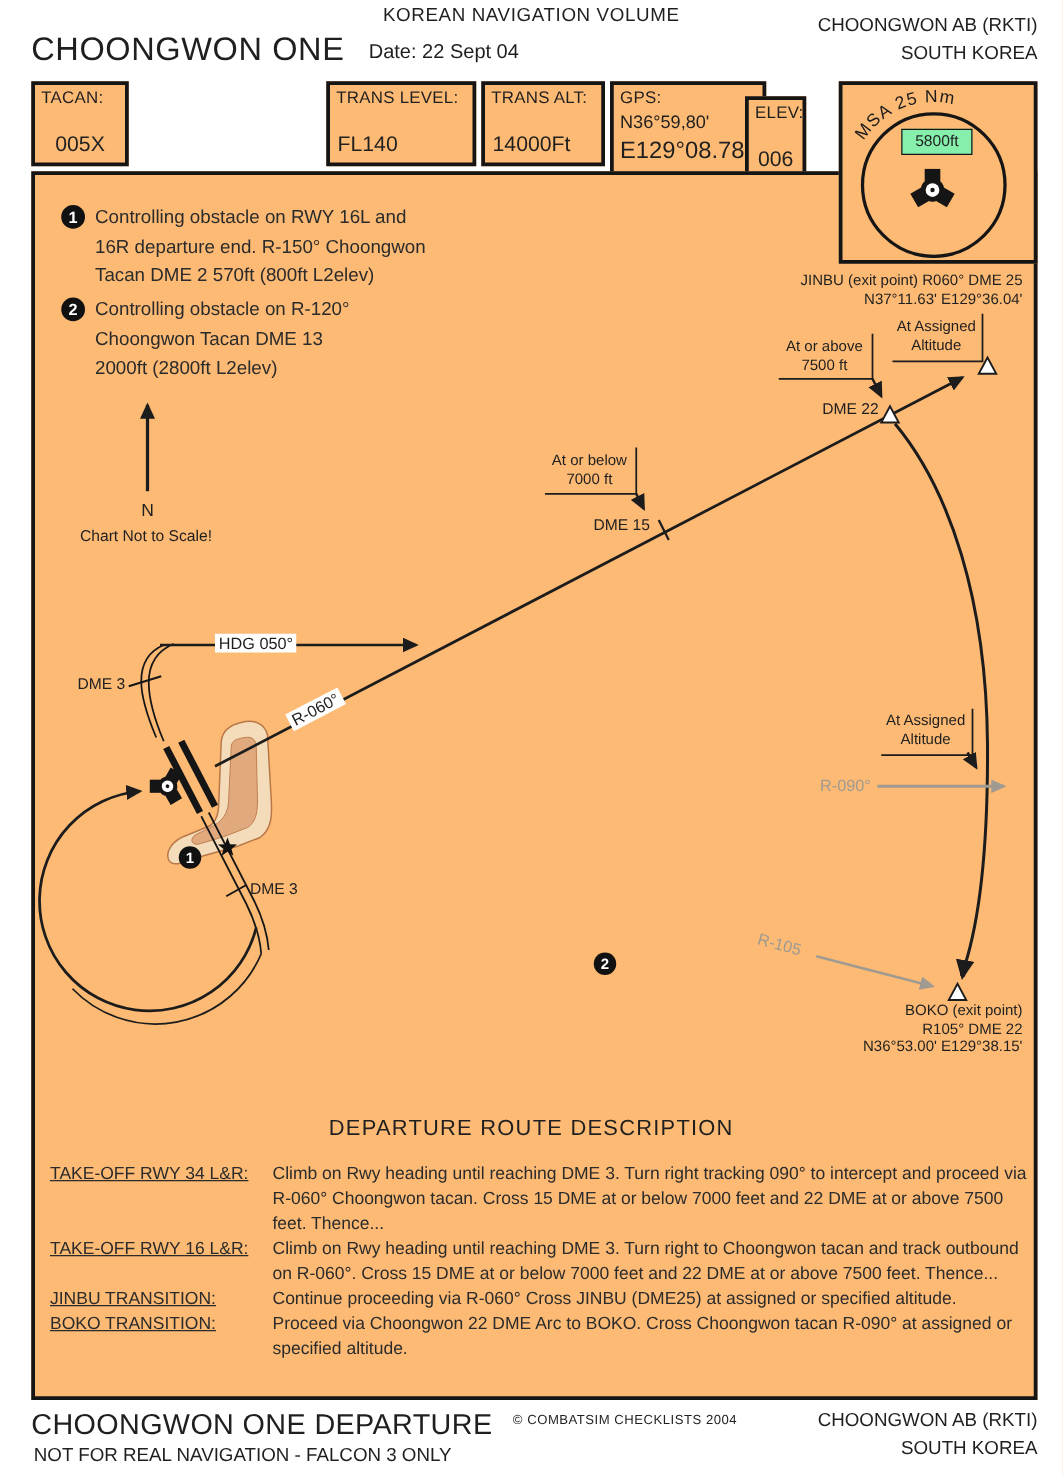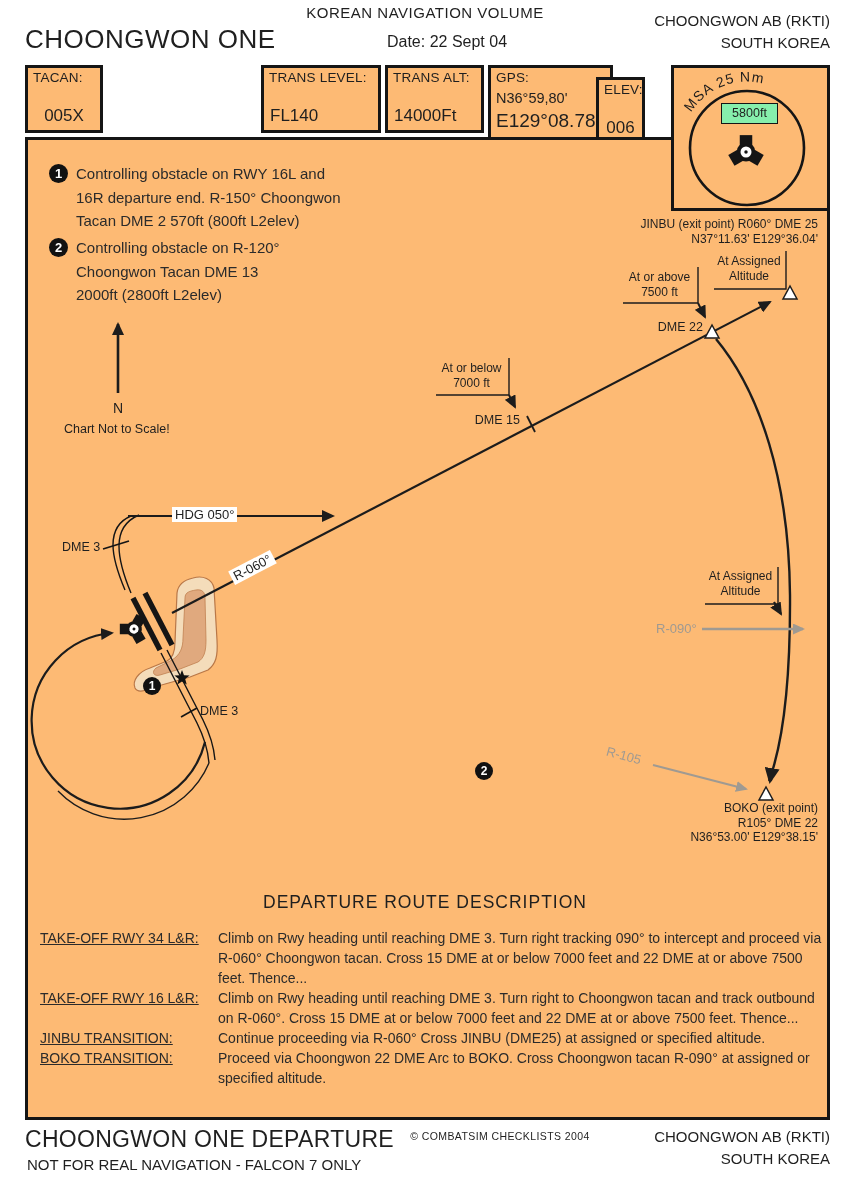--- a/index.html
+++ b/index.html
@@ -30,21 +30,21 @@
   .fcopy{font-size:10.5px;font-variant:small-caps;letter-spacing:.4px;}
   .hdr2{font-size:15px;line-height:22px;}
 </style>
 </head>
 <body>
 
 <div class="page">
 
   <div class="abs" style="left:0;right:0;top:4px;text-align:center;font-size:15px;letter-spacing:.5px;z-index:4">KOREAN NAVIGATION VOLUME</div>
   <div class="abs" style="left:25px;top:24px;font-size:26px;letter-spacing:.5px;z-index:4">CHOONGWON ONE</div>
-  <div class="abs" style="left:312px;top:33px;width:270px;text-align:center;font-size:16px;z-index:4">Date: 22 Sept 04</div>
+  <div class="abs" style="left:295px;top:33px;width:270px;font-size:16px;z-index:4">Date: 22 Sept 04</div>
   <div class="abs hdr2 right" style="right:20px;top:10px;z-index:4">
     <div>CHOONGWON AB (RKTI)</div>
     <div>SOUTH KOREA</div>
   </div>
 
   <div class="box" style="left:25px;top:65px;width:78px;height:68px;">
     <div class="cell-label">TACAN:</div>
     <div class="cell-value center">005X</div>
   </div>
   <div class="box" style="left:261px;top:65px;width:120px;height:68px;">
@@ -227,20 +227,20 @@
       <div class="term">JINBU TRANSITION:</div>
       <div class="txt">Continue proceeding via R-060° Cross JINBU (DME25) at assigned or specified altitude.</div>
     </div>
     <div class="entry">
       <div class="term">BOKO TRANSITION:</div>
       <div class="txt">Proceed via Choongwon 22 DME Arc to BOKO. Cross Choongwon tacan R-090° at assigned or specified altitude.</div>
     </div>
   </div>
 
   <div class="abs ftitle" style="left:25px;top:1126px;z-index:4;">CHOONGWON ONE DEPARTURE</div>
-  <div class="abs fsub" style="left:27px;top:1156px;z-index:4;">NOT FOR REAL NAVIGATION - FALCON 7 ONLY</div>
+  <div class="abs fsub" style="left:27px;top:1156px;z-index:4;">NOT FOR REAL NAVIGATION - FALCON 3 ONLY</div>
   <div class="abs fcopy" style="left:405px;top:1130px;width:190px;text-align:center;z-index:4;">© COMBATSIM CHECKLISTS 2004</div>
   <div class="abs hdr2 right" style="right:20px;top:1126px;z-index:4;">
     <div>CHOONGWON AB (RKTI)</div>
     <div>SOUTH KOREA</div>
   </div>
 
 </div>
 
 </body></html>

